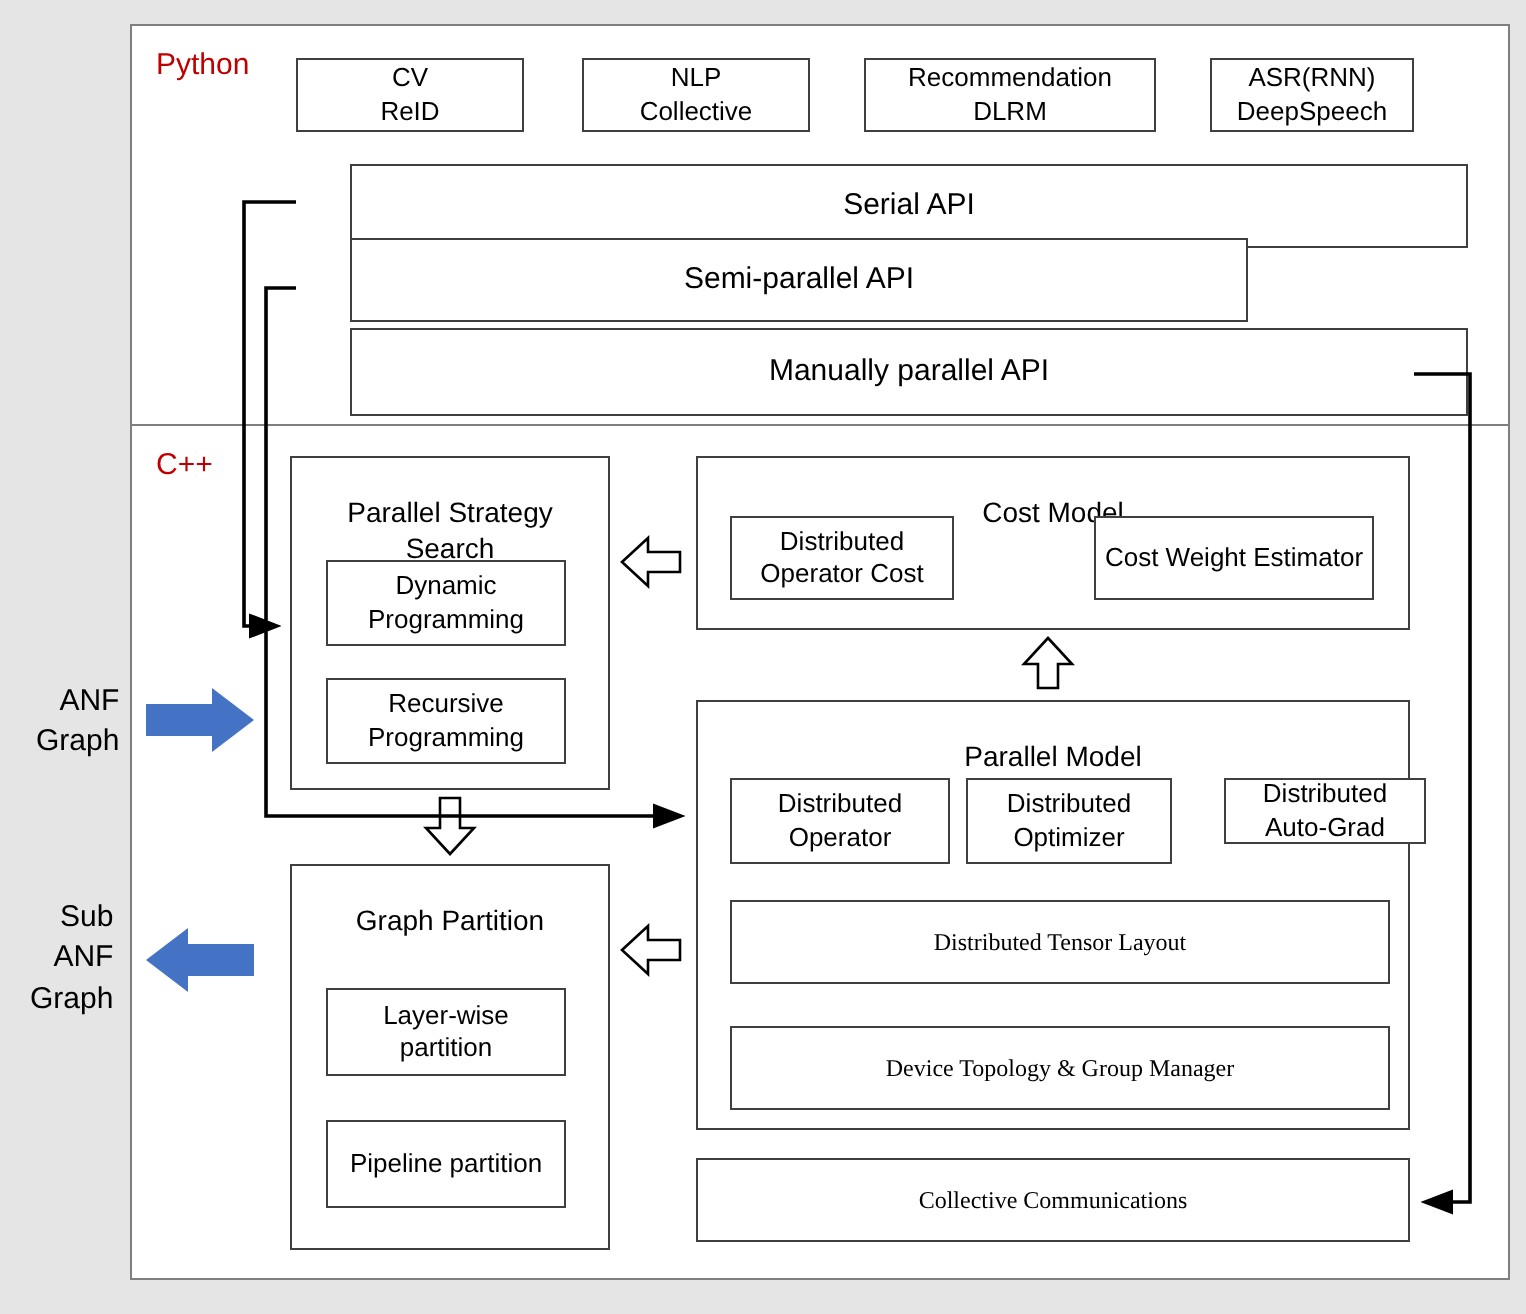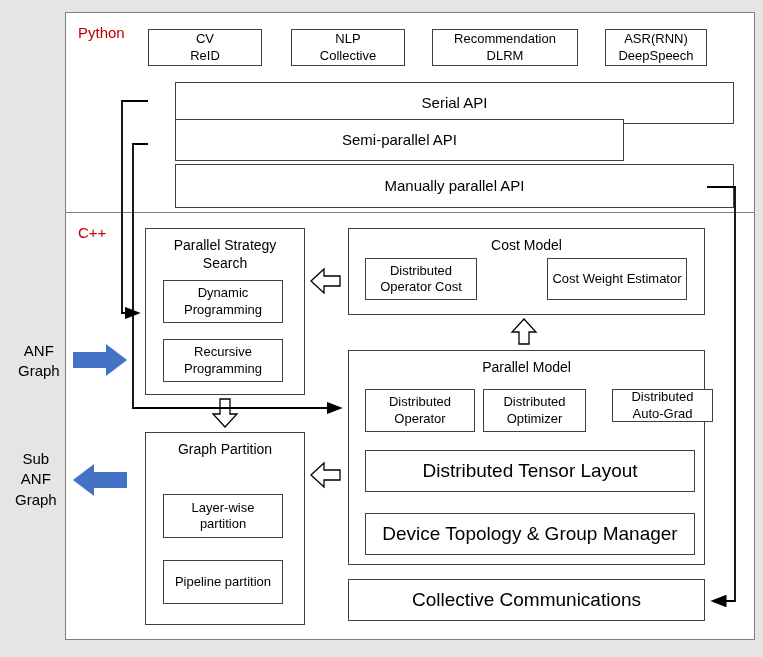--- a/index.html
+++ b/index.html
@@ -39,28 +39,29 @@
     position:absolute;
     border:1px solid #404040;
     background:#ffffff;
     box-sizing:border-box;
   }
   .group-title {
     text-align:center;
     font-size:14px;
     padding:7px 10px 0 10px;
     line-height:1.3;
+    margin-top:11px;
   }
   .side-label {
     position:absolute;
     font-size:15px;
     line-height:1.35;
-    text-align:center;
+    text-align:right;
   }
-  .wide { font-size:19px; }
+  .wide { font-size:12px;font-family:Liberation Serif, serif; }
   svg.overlay {
     position:absolute;
     left:0; top:0;
     pointer-events:none;
   }
 </style>
 </head>
 <body>
 
 <div class="stage">

